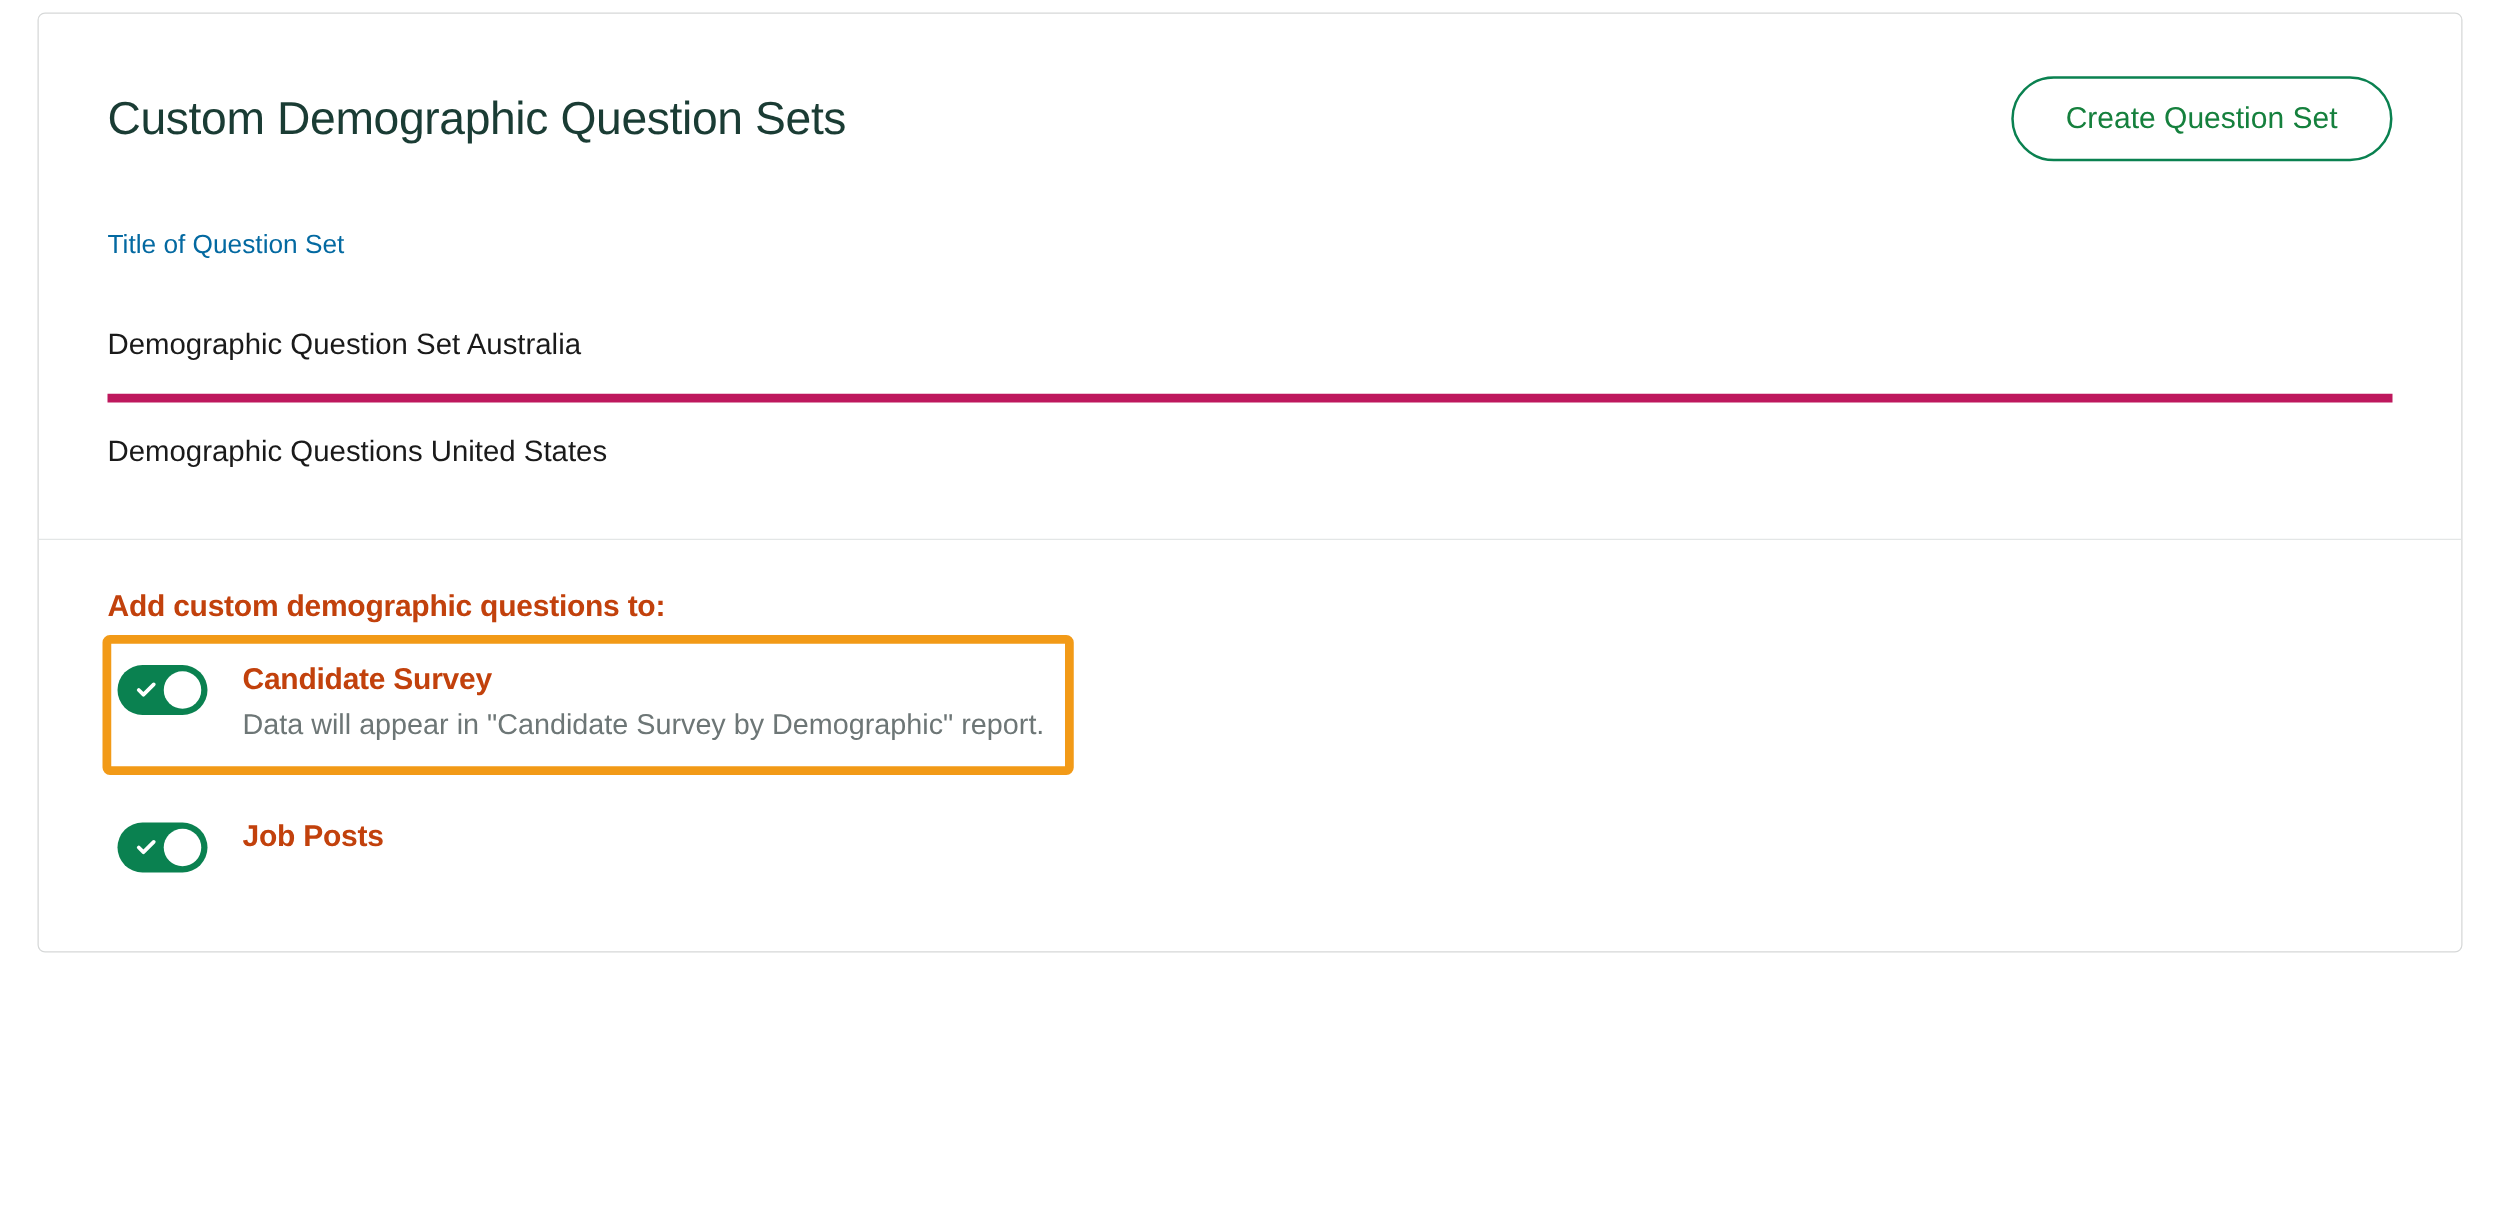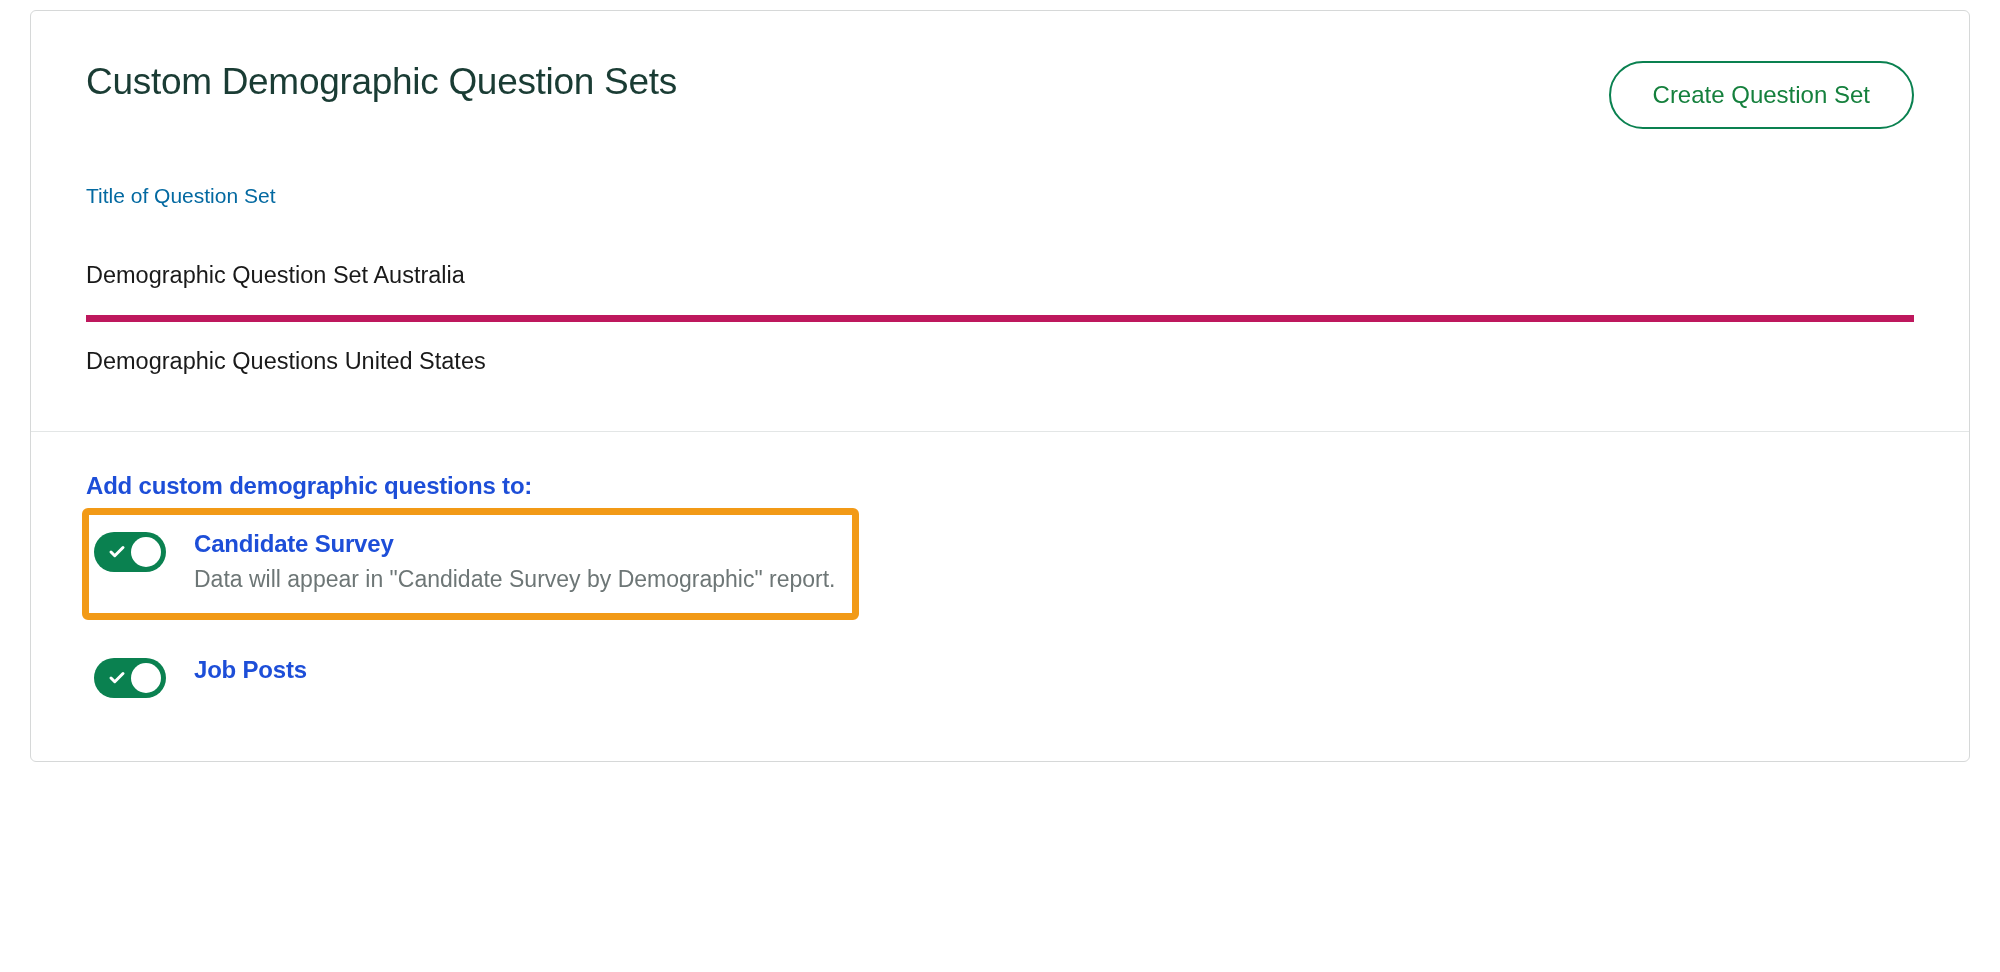--- a/index.html
+++ b/index.html
@@ -16,21 +16,21 @@
   .card {
     border: 1px solid #d6d8d8;
     border-radius: 6px;
     background: #ffffff;
   }
   .card-top {
     padding: 50px 55px 30px 55px;
   }
   .card-header {
     display: flex;
-    align-items: flex-start;
+    align-items: center;
     justify-content: space-between;
     margin-bottom: 55px;
   }
   .card-title {
     font-size: 37px;
     font-weight: 500;
     color: #1a3c34;
     letter-spacing: -0.3px;
   }
   .create-btn {
@@ -58,21 +58,21 @@
   }
   .list-row:last-child { border-bottom: none; }
 
   .card-bottom {
     border-top: 1px solid #e3e6e6;
     padding: 40px 55px 45px 55px;
   }
   .section-heading {
     font-size: 24px;
     font-weight: 700;
-    color: #1d4ed8;
+    color: #c2410c;
     letter-spacing: -0.2px;
     margin-bottom: 12px;
   }
 
   .toggle-row {
     display: flex;
     align-items: flex-start;
     gap: 28px;
     padding: 18px 8px;
     border-radius: 6px;
@@ -113,21 +113,21 @@
     transform: translateY(-50%);
     width: 30px;
     height: 30px;
     background: #ffffff;
     border-radius: 50%;
   }
 
   .toggle-title {
     font-size: 24px;
     font-weight: 700;
-    color: #1d4ed8;
+    color: #c2410c;
     margin-bottom: 4px;
     letter-spacing: -0.2px;
   }
   .toggle-desc {
     font-size: 23px;
     color: #6d7676;
     line-height: 1.55;
     max-width: 1360px;
   }
 </style>

